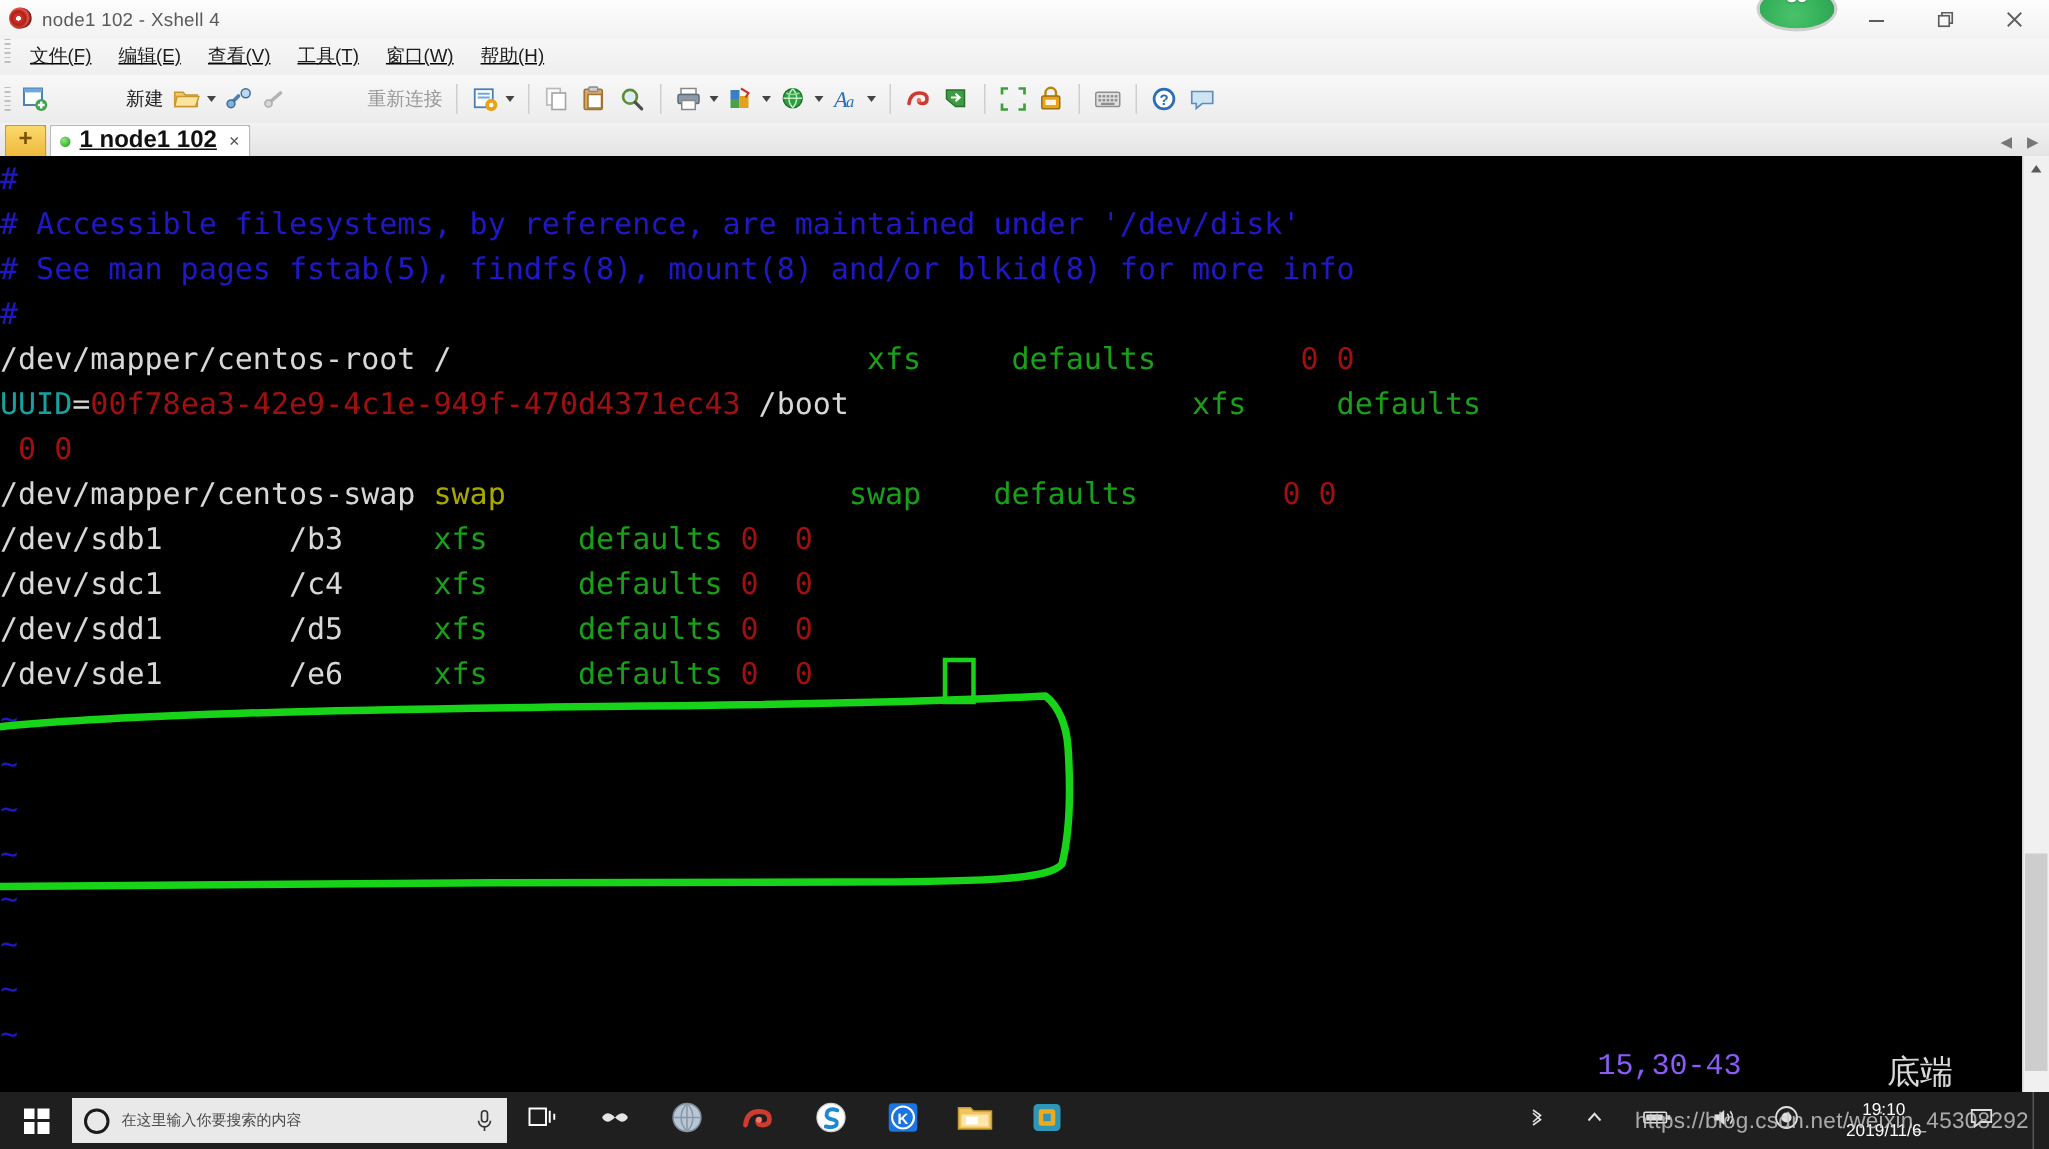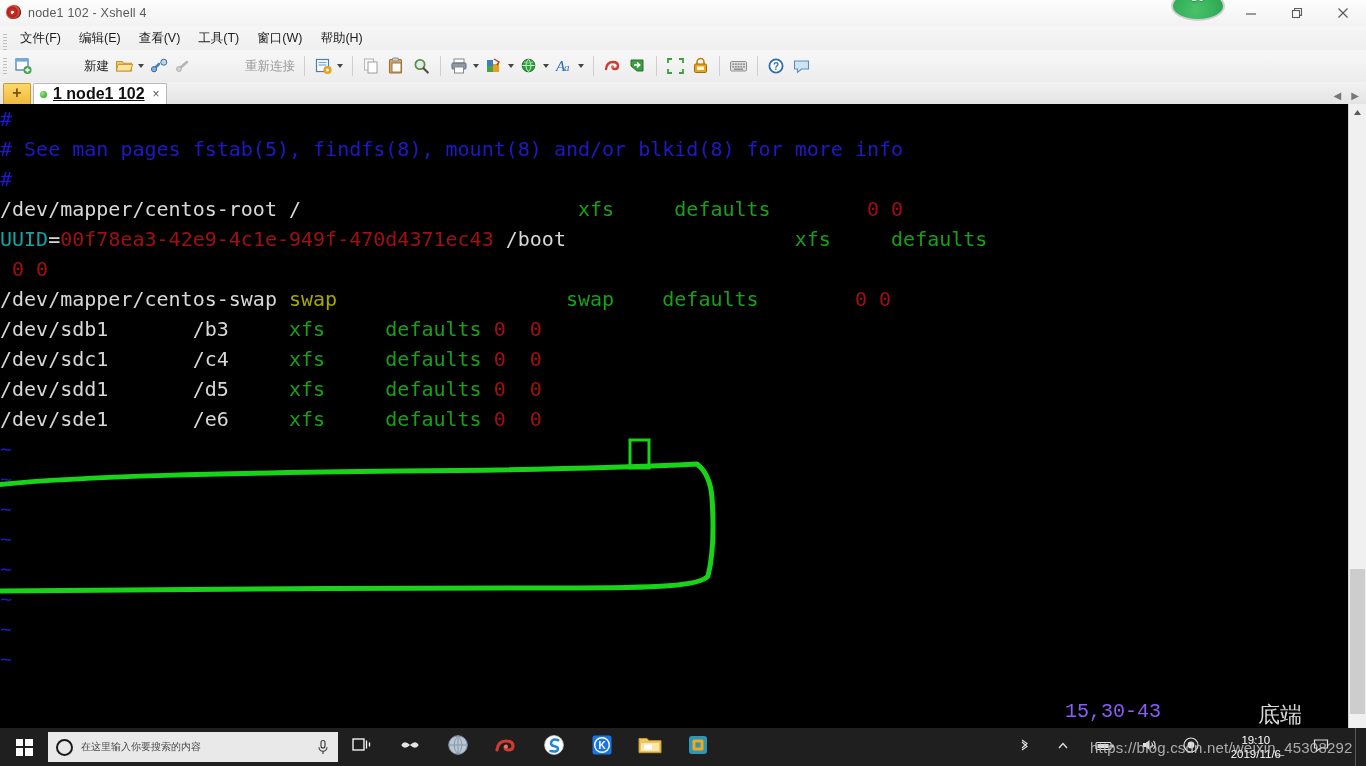--- a/index.html
+++ b/index.html
@@ -53,22 +53,23 @@
   .win-btn {
     width: 46px; height: 26px; display: flex; align-items: center; justify-content: center;
     color: #5d5d5d;
   }
   .win-btn svg { display: block; }
 
   
   .menubar {
     position: absolute; left: 0; top: 26px; width: 1366px; height: 24px;
     background: linear-gradient(to bottom,#f6f6f6,#efefef);
-    display: flex; align-items: flex-end;
+    display: flex; align-items: flex-start;
     border-bottom: 1px solid #e3e3e3;
+    text-decoration: underline;
   }
   .grip {
     width: 4px; height: 16px; margin: 0 4px 0 3px;
     background-image: repeating-linear-gradient(to bottom,#bfbfbf 0 1px, transparent 1px 3px);
   }
   .menu-item {
     font-size: 12.5px; color: #1b1b1b; padding: 3px 9px;
     white-space: nowrap;
   }
 
@@ -498,20 +499,21 @@
       <span class="tab-close">×</span>
     </div>
     <div class="tabstrip-right">
       <span>◀</span>
       <span>▶</span>
     </div>
   </div>
 
   <div class="terminal" id="term">
       <div class="tline"><span class="c-comment">#</span></div>
+      <div class="tline"><span class="c-comment"># Accessible filesystems, by reference, are maintained under '/dev/disk'</span></div>
       <div class="tline"><span class="c-comment"># See man pages fstab(5), findfs(8), mount(8) and/or blkid(8) for more info</span></div>
       <div class="tline"><span class="c-comment">#</span></div>
       <div class="tline"><span class="c-white">/dev/mapper/centos-root /</span><span class="c-white">                       </span><span class="c-green">xfs     defaults</span><span class="c-white">        </span><span class="c-red">0 0</span></div>
       <div class="tline"><span class="c-cyan">UUID</span><span class="c-white">=</span><span class="c-red">00f78ea3-42e9-4c1e-949f-470d4371ec43</span><span class="c-white"> /boot</span><span class="c-white">                   </span><span class="c-green">xfs     defaults</span></div>
       <div class="tline"><span class="c-red"> 0 0</span></div>
       <div class="tline"><span class="c-white">/dev/mapper/centos-swap </span><span class="c-yellow">swap</span><span class="c-white">                   </span><span class="c-green">swap    defaults</span><span class="c-white">        </span><span class="c-red">0 0</span></div>
       <div class="tline"><span class="c-white">/dev/sdb1       /b3     </span><span class="c-green">xfs     defaults </span><span class="c-red">0  0</span></div>
       <div class="tline"><span class="c-white">/dev/sdc1       /c4     </span><span class="c-green">xfs     defaults </span><span class="c-red">0  0</span></div>
       <div class="tline"><span class="c-white">/dev/sdd1       /d5     </span><span class="c-green">xfs     defaults </span><span class="c-red">0  0</span></div>
       <div class="tline"><span class="c-white">/dev/sde1       /e6     </span><span class="c-green">xfs     defaults </span><span class="c-red">0  0</span></div>

